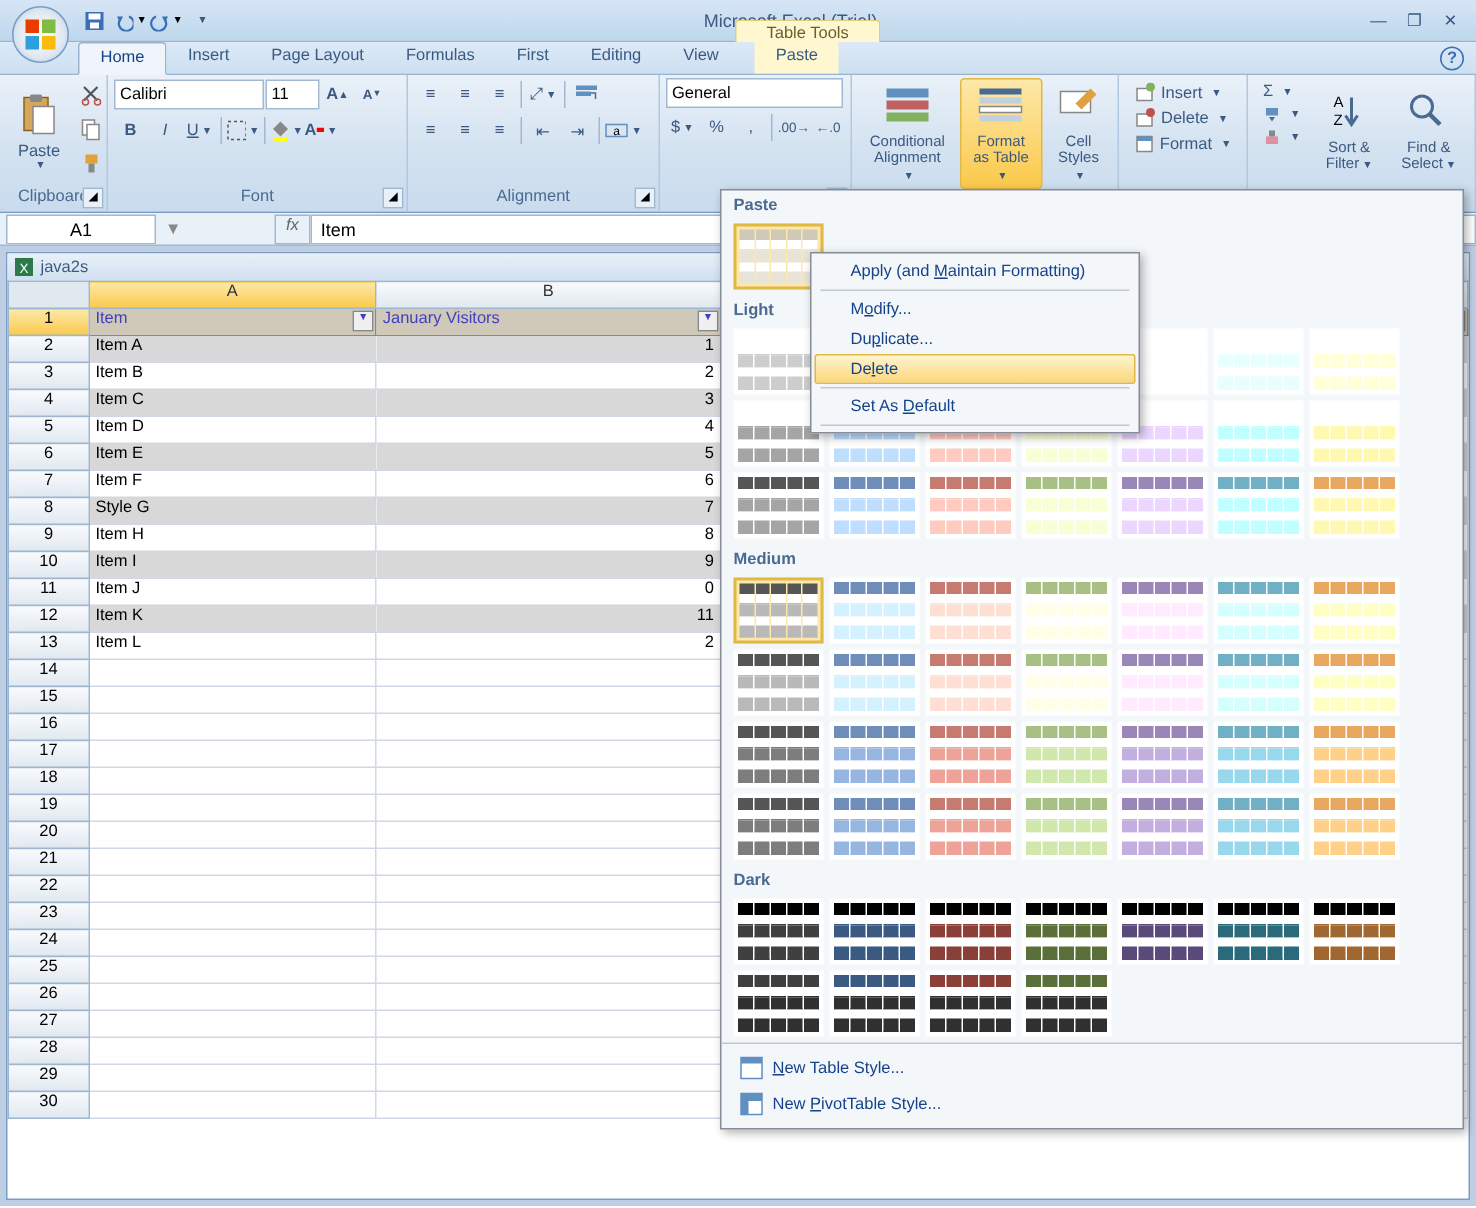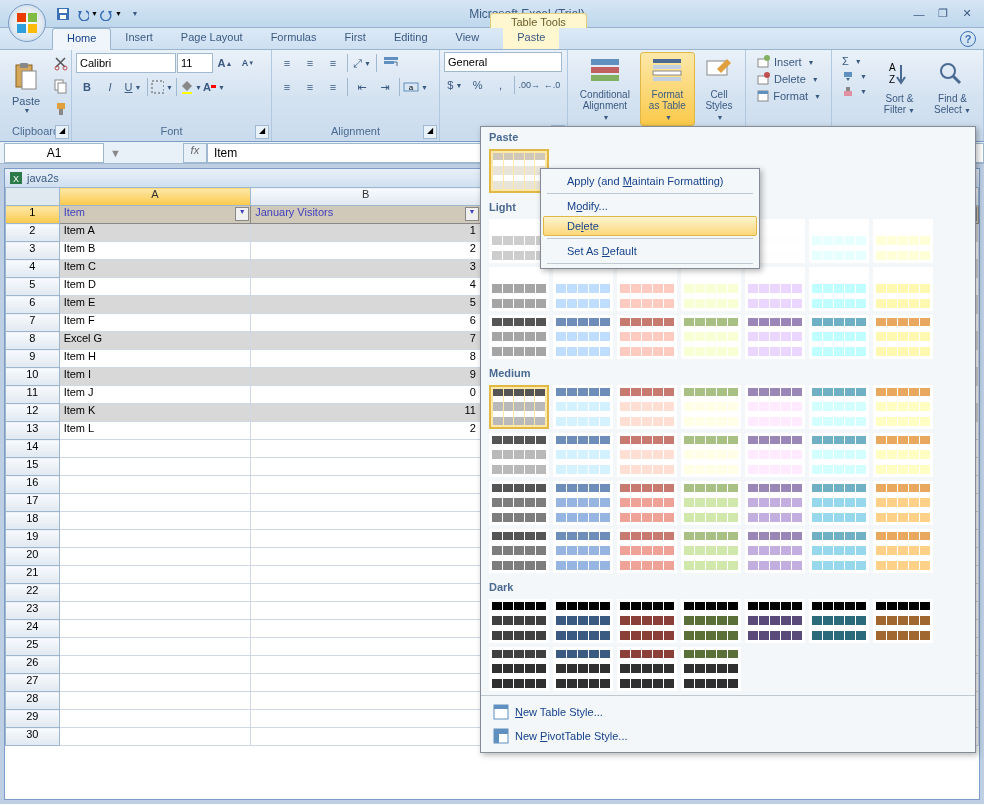--- a/index.html
+++ b/index.html
@@ -468,21 +468,21 @@
           </div>
           <div class="grid-row">
             <div class="grid-cell row-header">7</div>
             <div class="grid-cell data-cell">Item F</div>
             <div class="grid-cell data-cell num">6</div>
             <div class="grid-cell data-cell num peach">7</div>
             <div class="grid-cell data-cell"></div>
           </div>
           <div class="grid-row">
             <div class="grid-cell row-header">8</div>
-            <div class="grid-cell data-cell banded">Excel G</div>
+            <div class="grid-cell data-cell banded">Style G</div>
             <div class="grid-cell data-cell num banded">7</div>
             <div class="grid-cell data-cell num peach-banded">12</div>
             <div class="grid-cell data-cell banded"></div>
           </div>
           <div class="grid-row">
             <div class="grid-cell row-header">9</div>
             <div class="grid-cell data-cell">Item H</div>
             <div class="grid-cell data-cell num">8</div>
             <div class="grid-cell data-cell num">13</div>
             <div class="grid-cell data-cell"></div>
@@ -2925,17 +2925,18 @@
         </svg>
       <span>New <span class="underline-accel">P</span><span>ivotTable Style...</span></span>
     </div>
   </div>
 </div>
 
 <div class="context-menu">
   <div class="menu-item">Apply (and <span class="underline-accel">M</span>aintain Formatting)</div>
   <div class="menu-sep"></div>
   <div class="menu-item">M<span class="underline-accel">o</span>dify...</div>
+  <div class="menu-item">Du<span class="underline-accel">p</span>licate...</div>
   <div class="menu-item highlighted">De<span class="underline-accel">l</span>ete</div>
   <div class="menu-sep"></div>
   <div class="menu-item">Set As <span class="underline-accel">D</span>efault</div>
   <div class="menu-sep"></div>
 </div>
 
 </body></html>

